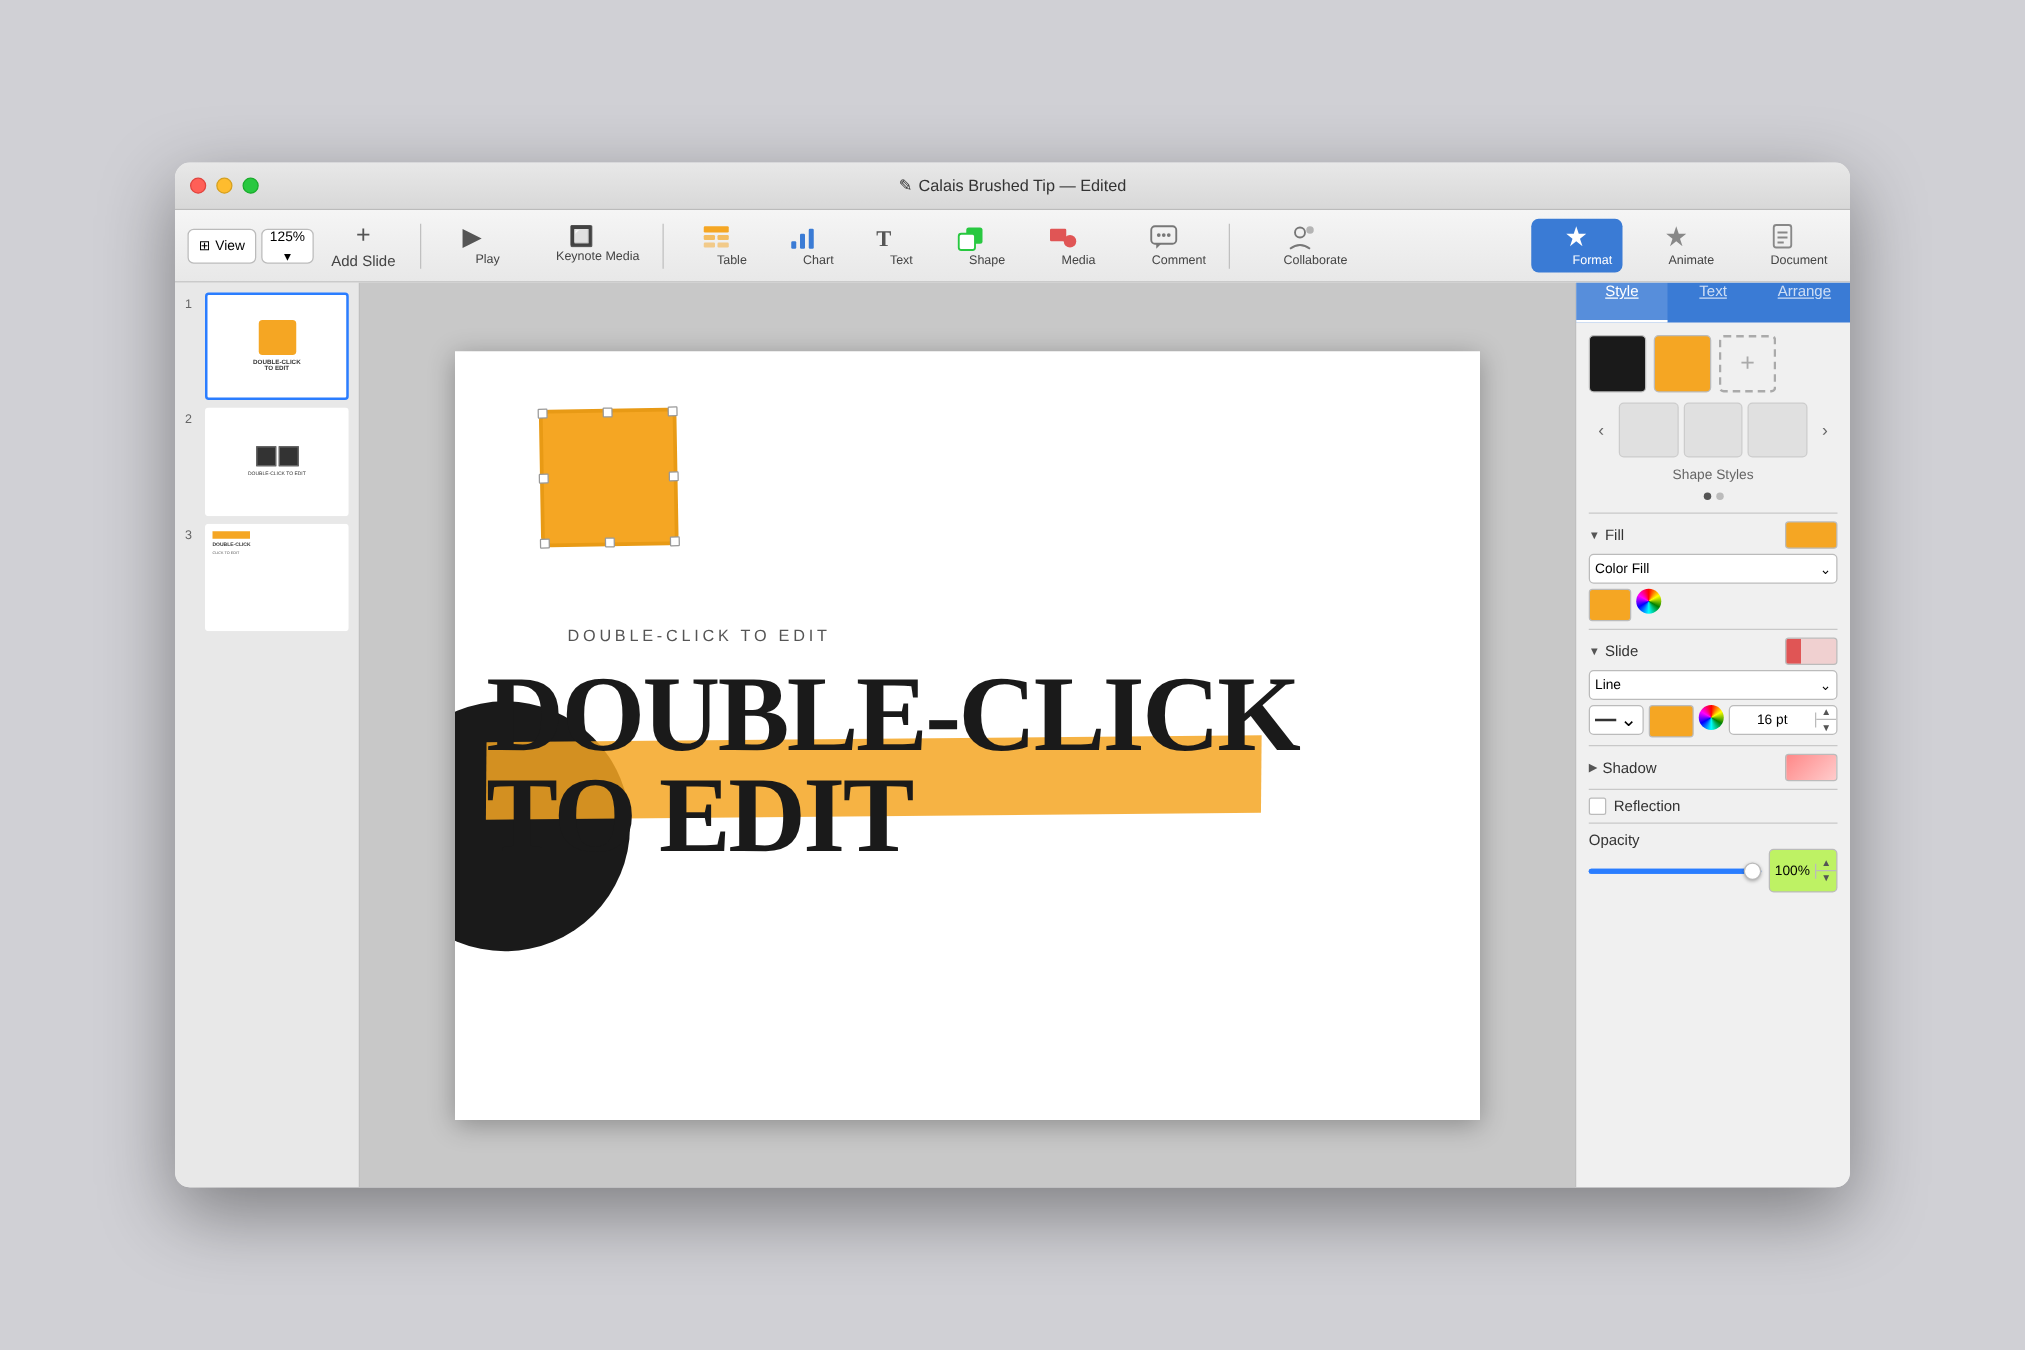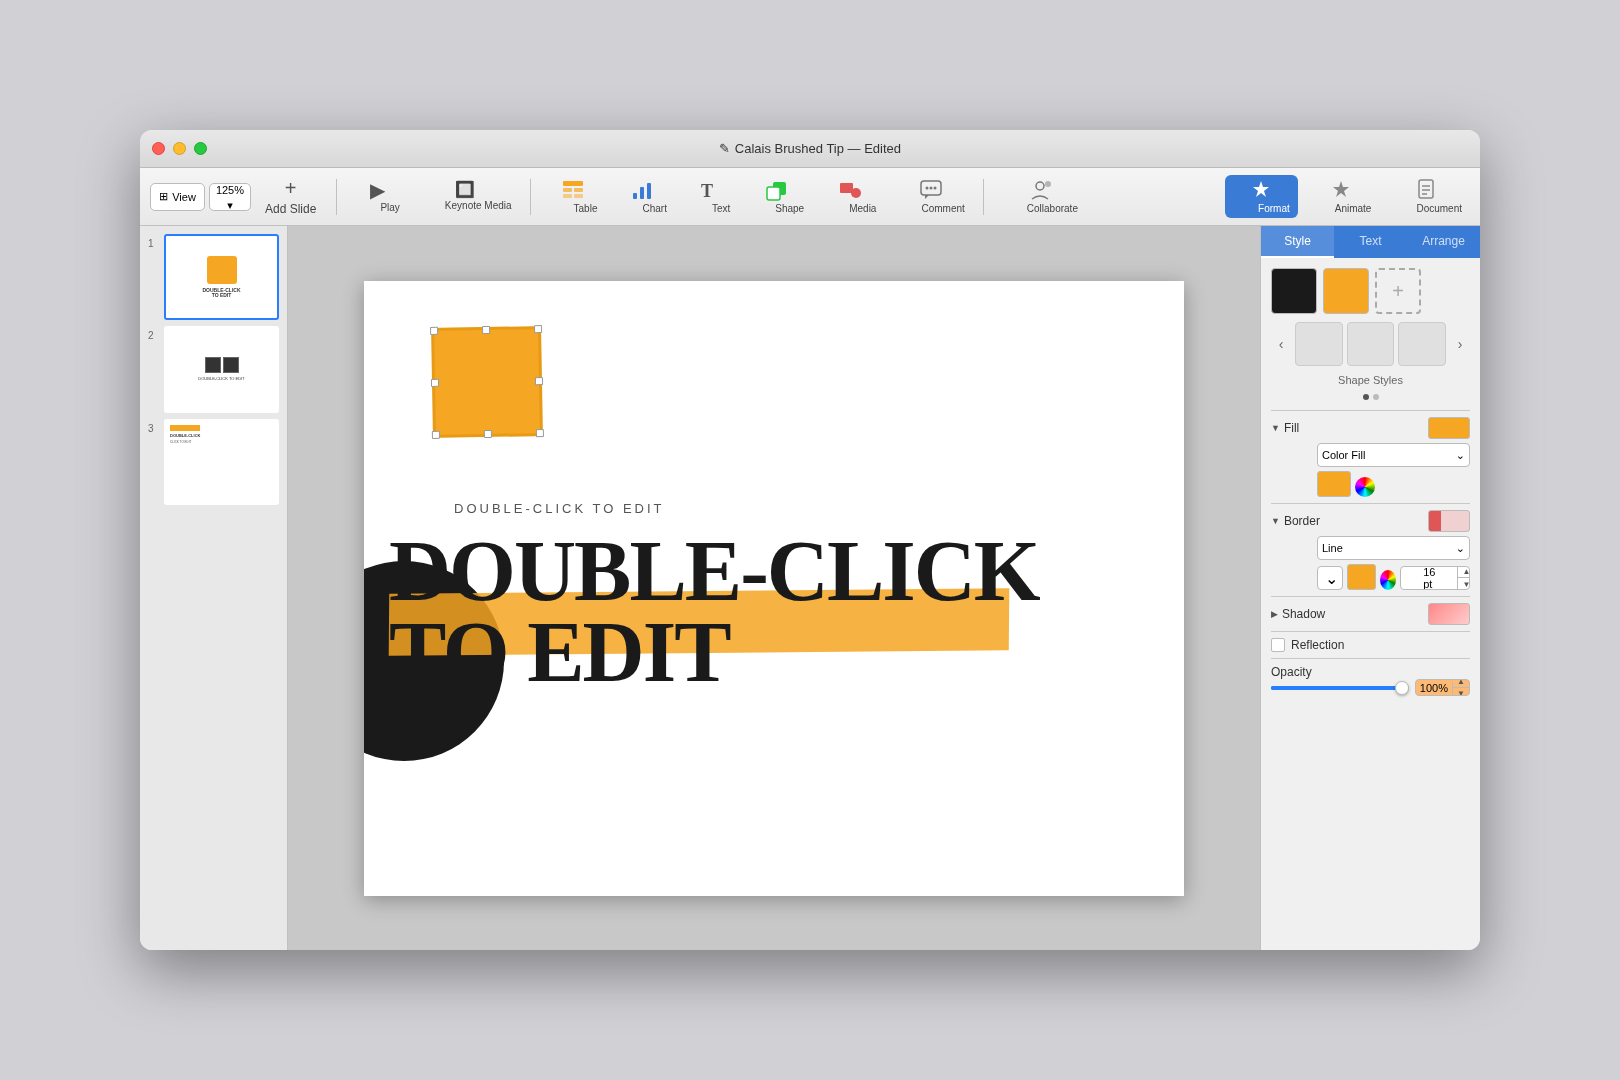--- a/index.html
+++ b/index.html
@@ -281,26 +281,27 @@
     }
     .panel-top-tabs {
       display: flex;
       background: #3a7bd5;
       height: 32px;
       flex-shrink: 0;
     }
     .panel-tab {
       flex: 1;
       display: flex;
-      align-items: center;
+      align-items: flex-start;
       justify-content: center;
       font-size: 12px;
       color: rgba(255,255,255,0.75);
       cursor: pointer;
       border-bottom: 2px solid transparent;
+      text-decoration: underline;
     }
     .panel-tab.active {
       color: white;
       background: rgba(255,255,255,0.15);
       border-bottom: 2px solid white;
     }
 
     .panel-body {
       flex: 1;
       overflow-y: auto;
@@ -413,24 +414,23 @@
     }
     .prop-swatch {
       width: 42px;
       height: 22px;
       background: #f5a623;
       border-radius: 3px;
       border: 1px solid #bbb;
     }
     .prop-row {
       display: flex;
-      align-items: flex-end;
+      align-items: flex-start;
       gap: 4px;
       margin-bottom: 4px;
-      margin-left: 46px;
     }
     .prop-dropdown {
       flex: 1;
       height: 24px;
       border: 1px solid #bbb;
       border-radius: 4px;
       background: white;
       font-size: 11px;
       padding: 0 4px;
       display: flex;
@@ -566,22 +566,22 @@
       background: white;
       border: 1px solid #bbb;
       border-radius: 50%;
       box-shadow: 0 1px 3px rgba(0,0,0,0.3);
     }
     .opacity-value {
       display: flex;
       align-items: center;
       border: 1px solid #bbb;
       border-radius: 4px;
-      background: #fdba74;
-      height: 17px;
+      background: #bef264;
+      height: 35px;
       overflow: hidden;
     }
     .opacity-value-num {
       padding: 0 4px;
       font-size: 11px;
       border-right: 1px solid #bbb;
     }
     .opacity-stepper-btns {
       display: flex;
       flex-direction: column;
@@ -919,21 +919,21 @@
             <div class="prop-color-wheel"></div>
           </div>
         </div>
 
         <div class="divider"></div>
 
         <div class="prop-section">
           <div class="prop-header">
             <div class="prop-header-left">
               <span class="prop-triangle">▼</span>
-              <span>Border</span>
+              <span>Slide</span>
             </div>
             <div class="prop-line-swatch"></div>
           </div>
           <div class="prop-row">
             <div class="prop-dropdown">
               <span>Line</span>
               <span>⌄</span>
             </div>
           </div>
           <div class="prop-row">

